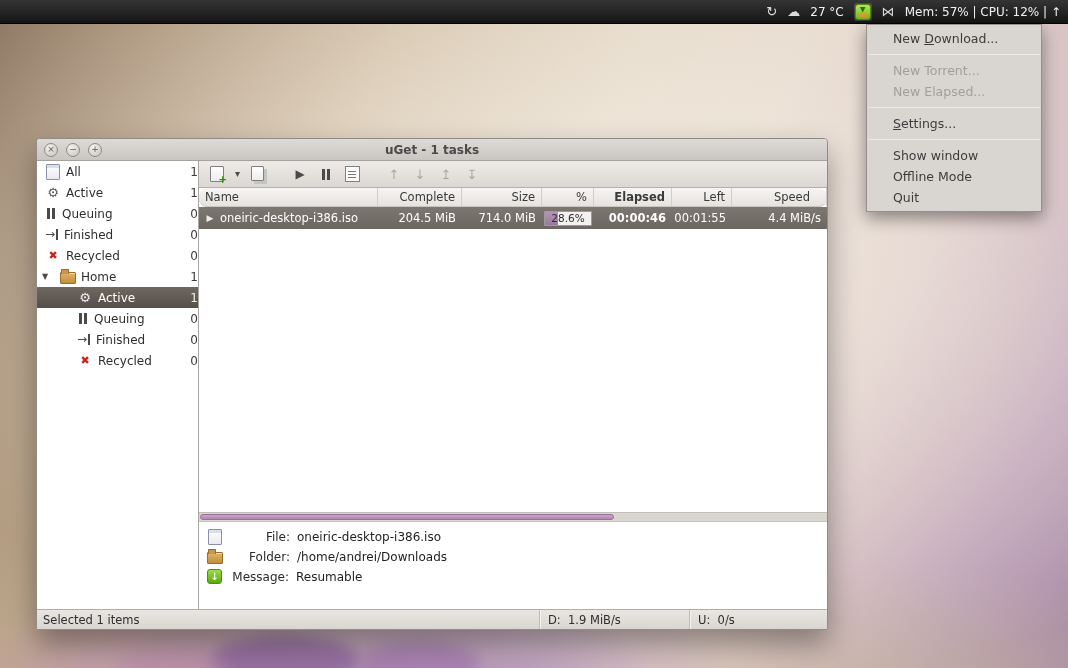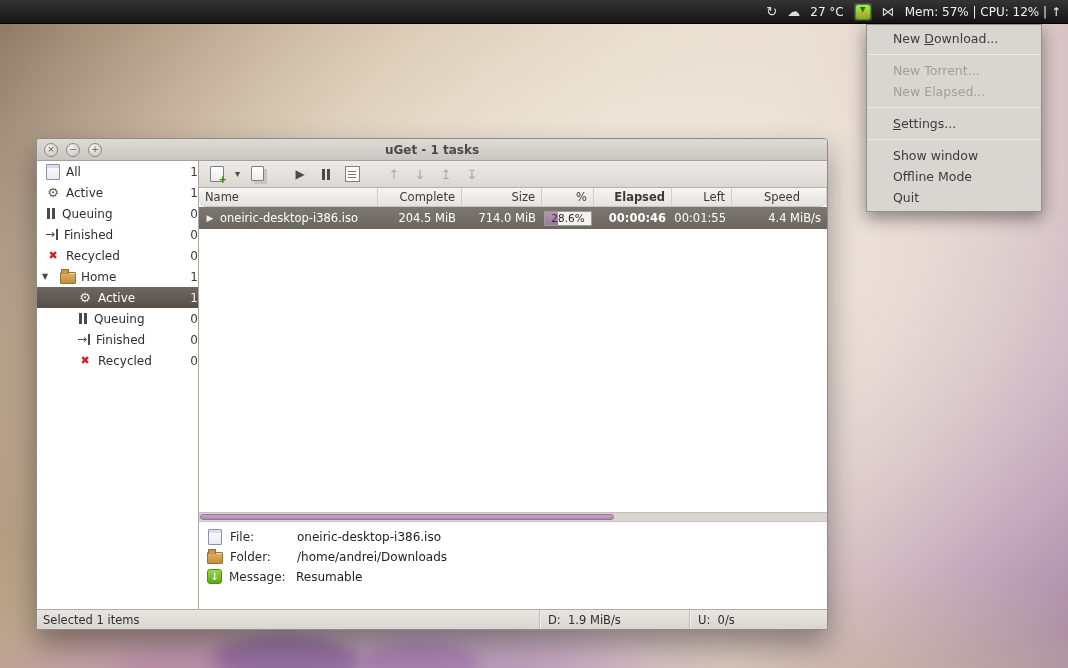--- a/index.html
+++ b/index.html
@@ -84,41 +84,41 @@
   .thead{height:19px;flex:0 0 auto;display:flex;font-size:11.5px;color:#3a3a3a;
     background:linear-gradient(#f7f5f3,#e5e2df);border-bottom:1px solid #c9c5c1;border-radius:8px;}
   .hc{border-right:1px solid #d2cfca;padding:2px 6px 0;text-align:right;white-space:nowrap;overflow:hidden;cursor:default;}
   .hc.c0{text-align:left;}
   .c0{flex:1;min-width:0;}
   .c1{width:84px;flex:0 0 auto;}
   .c2{width:80px;flex:0 0 auto;}
   .c3{width:52px;flex:0 0 auto;}
   .c4{width:78px;flex:0 0 auto;font-weight:bold;}
   .c5{width:60px;flex:0 0 auto;}
-  .c6{width:95px;flex:0 0 auto;padding-right:26px;}
+  .c6{width:95px;flex:0 0 auto;padding-right:16px;}
   .tlist{flex:1;min-height:0;background:#fff;overflow:hidden;}
   .trow{height:22px;display:flex;align-items:center;font-size:11.5px;cursor:default;}
   .trow.sel{background:linear-gradient(#7c7771,var(--row-selected,#6b6660));color:#fff;}
   .tc{height:100%;padding:0 6px;display:flex;align-items:center;justify-content:flex-end;white-space:nowrap;overflow:hidden;}
   .tc.c0{justify-content:flex-start;gap:5px;}
   .tc.c3{padding:0 2px;}
   .trow .ic-play{color:#ececec;font-size:9px;width:10px;}
   .pbar{position:relative;width:100%;height:15px;background:#f4f2f0;border:1px solid #9e9a95;border-radius:1px;overflow:hidden;}
   .pfill{position:absolute;left:0;top:0;bottom:0;background:linear-gradient(#b694b8,var(--progress-fill,#9a779c));}
   .ptxt{position:absolute;inset:0;display:flex;align-items:center;justify-content:center;font-size:10.5px;color:#2c2c2c;}
 
   
   .hscroll{height:9px;flex:0 0 auto;background:#d9d5d1;border-top:1px solid #c2beba;position:relative;}
   .hthumb{position:absolute;left:1px;top:1px;bottom:1px;border-radius:4px;
     background:linear-gradient(#caa5c8,var(--scrollbar-thumb,#b188ae));border:1px solid #96729a;}
 
   
   .details{height:88px;flex:0 0 auto;background:#fff;border-top:1px solid #c6c2be;
     padding:7px 8px;font-size:12px;color:#1e1e1e;}
-  .drow{display:flex;align-items:center;gap:7px;margin-bottom:5px;}
+  .drow{display:flex;align-items:center;gap:7px;margin-bottom:5px;text-align:right;}
   .dlabel{width:60px;color:#2a2a2a;}
 
   
   .statusbar{height:20px;flex:0 0 auto;display:flex;align-items:center;font-size:11.5px;color:#2e2e2e;
     background:linear-gradient(#e9e5e1,#d9d5d1);border-top:1px solid #b0aca8;border-radius:0 0 2px 2px;}
   .sb-left{flex:1;padding-left:6px;white-space:pre;}
   .sb-mid{width:150px;height:100%;display:flex;align-items:center;padding-left:8px;white-space:pre;
     border-left:1px solid #c0bcb8;box-shadow:inset 1px 0 0 #f4f1ee;}
   .sb-right{width:138px;height:100%;display:flex;align-items:center;padding-left:8px;white-space:pre;
     border-left:1px solid #c0bcb8;box-shadow:inset 1px 0 0 #f4f1ee;}

